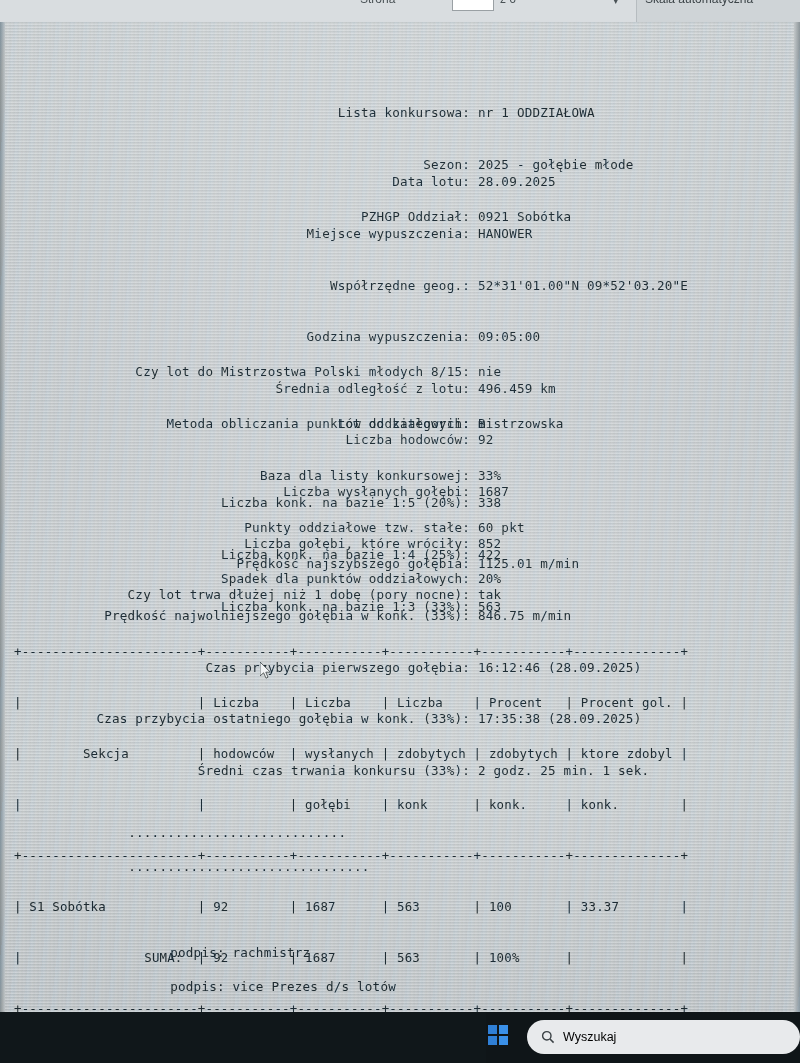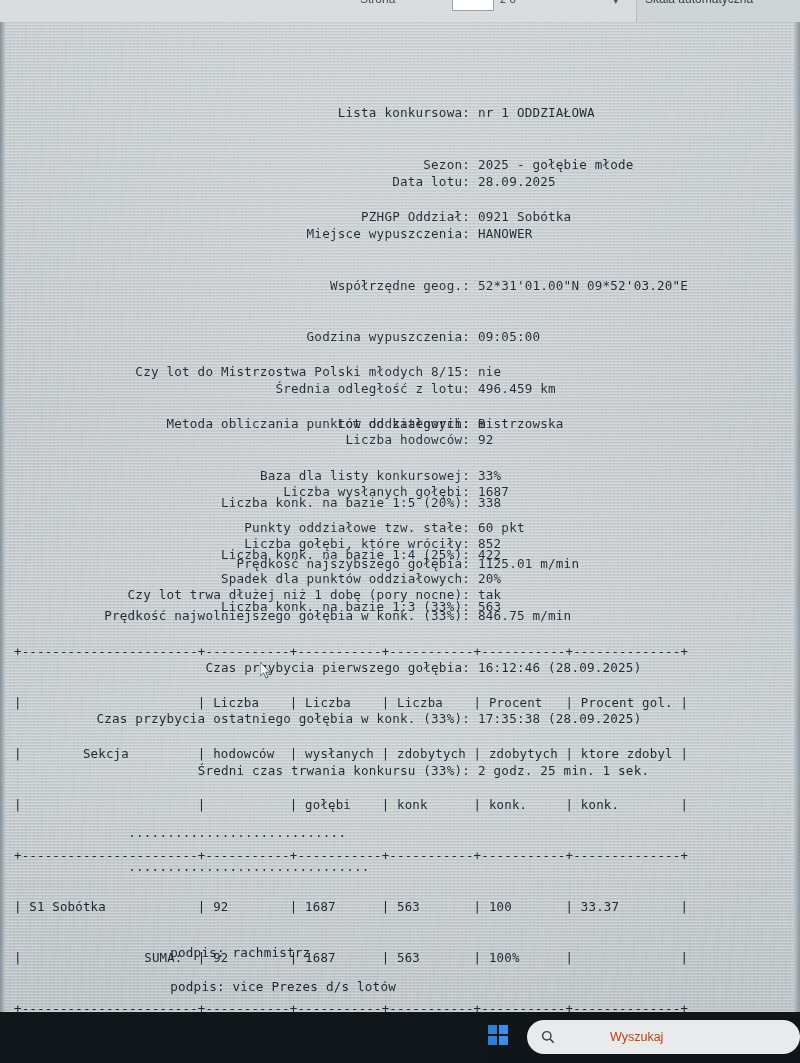--- a/index.html
+++ b/index.html
@@ -179,22 +179,21 @@
     padding-left: 14px;
     box-sizing: border-box;
   }
   .tb-search .mag {
     width: 14px; height: 14px;
     flex: 0 0 auto;
   }
   .tb-search .ph {
     font-family: "Liberation Sans", sans-serif;
     font-size: 12.5px;
-    color: #c2410c;
-    margin-left: 47px;
+    color: #000000;
   }
   .tb-leftdark {
     position: absolute;
     left: 0; bottom: 0;
     width: 486px; height: 51px;
     background: #10171a;
   }
 </style>
 </head>
 <body>

